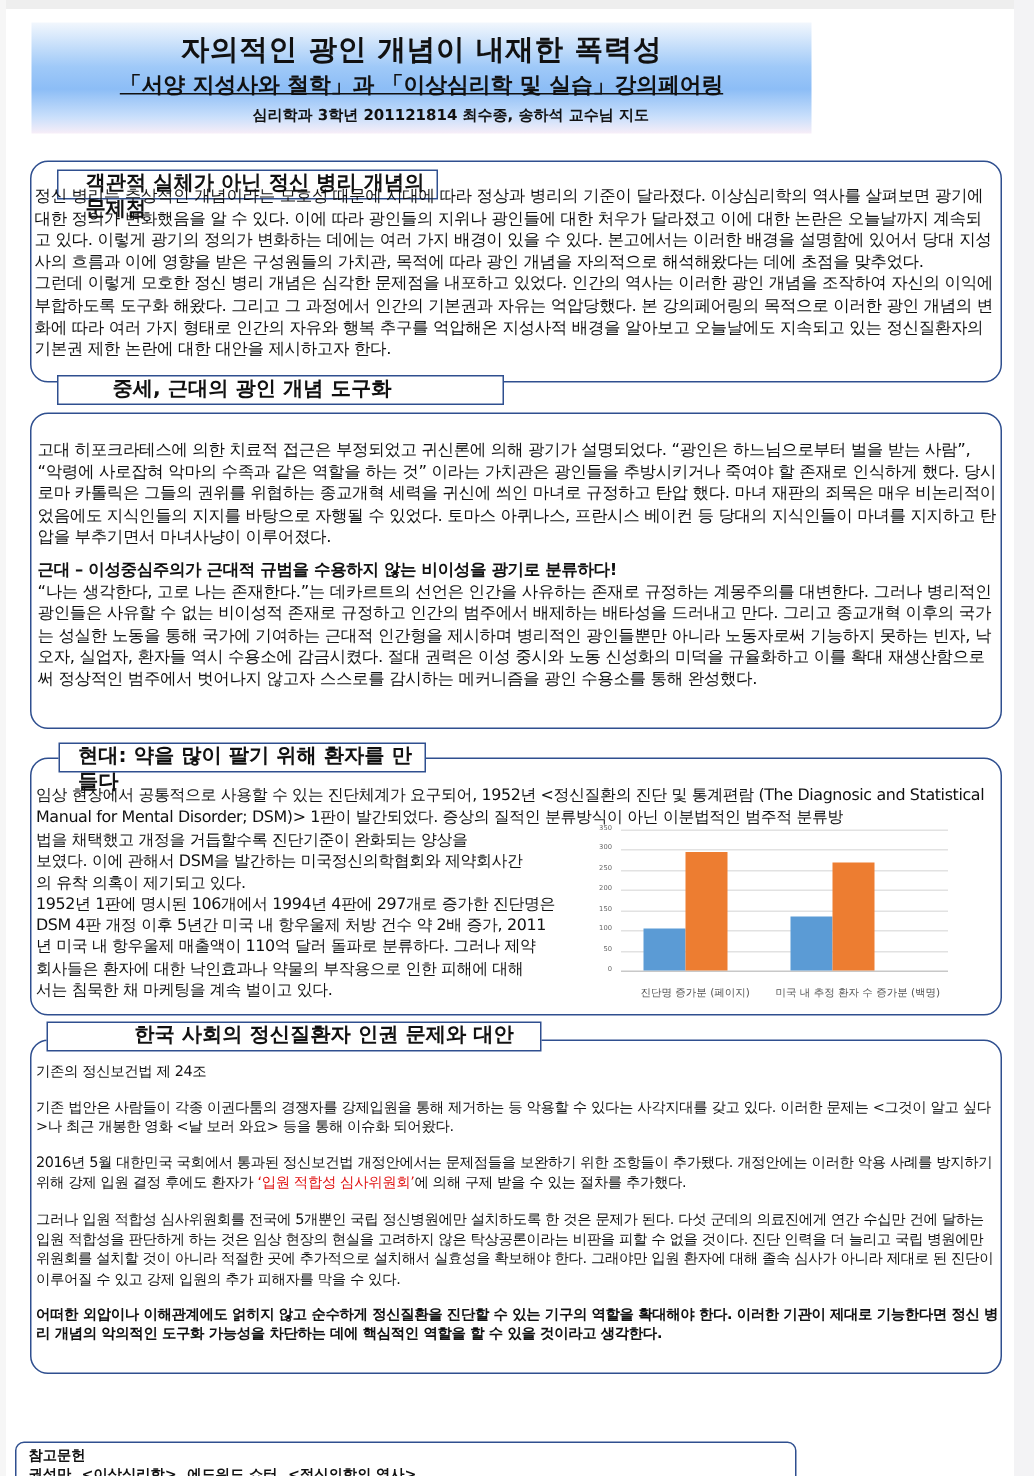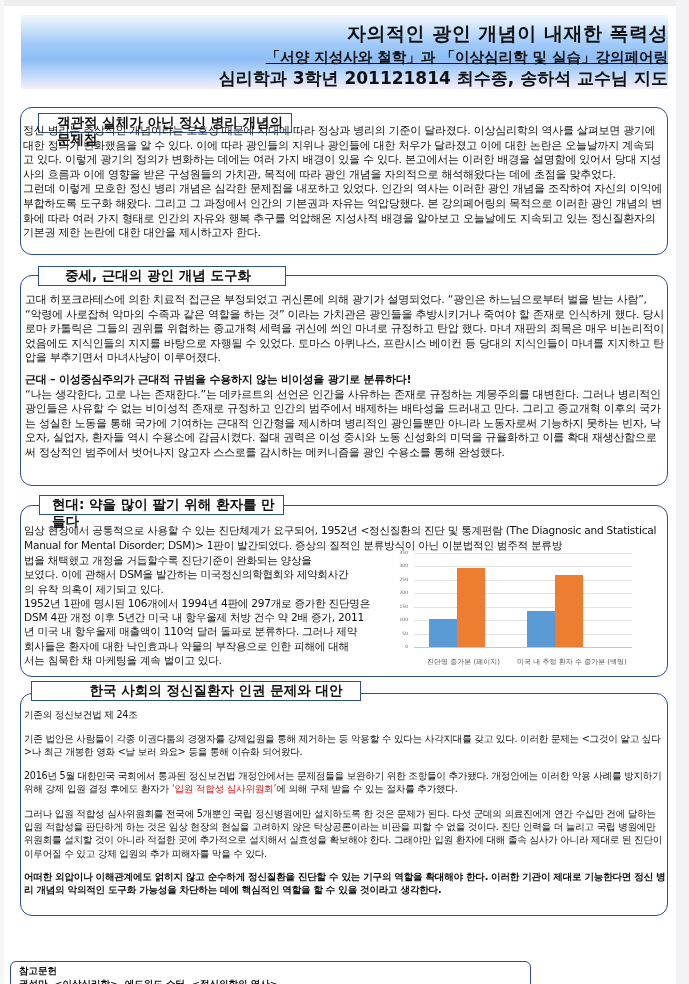--- a/index.html
+++ b/index.html
@@ -5,27 +5,27 @@
   html, body { margin:0; padding:0; }
   body {
     width:689px; height:984px; background:#ffffff; position:relative; overflow:hidden;
     font-family: "DejaVu Sans", "Liberation Sans", sans-serif; color:#111;
   }
   .topbar { position:absolute; left:0; top:0; width:689px; height:6px; background:#eeeeee; }
   .rightstrip { position:absolute; left:676px; top:0; width:13px; height:984px; background:#f3f3f5; }
   .leftstrip { position:absolute; left:0; top:0; width:4px; height:984px; background:#f6f6f6; }
 
   .header {
-    position:absolute; left:21px; top:15px; width:647px; height:74px;
+    position:absolute; left:21px; top:15px; width:520px; height:74px;
     background: linear-gradient(to bottom, #f2f7fd 0%, #9fc9f8 40%, #8cbdf6 60%, #c9dffb 85%, #f7eef8 100%);
-    text-align:right;
+    text-align:center;
   }
   .header .title { font-size:19px; font-weight:bold; letter-spacing:0.5px; margin-top:6px; line-height:24px; }
   .header .subtitle { font-size:14.5px; font-weight:bold; line-height:22px; margin-top:1px;text-decoration:underline; }
-  .header .author { font-size:17px; font-weight:bold; line-height:16px; margin-top:2px;padding-left:39px; }
+  .header .author { font-size:10px; font-weight:bold; line-height:16px; margin-top:2px;padding-left:39px; }
 
   .section {
     position:absolute; left:20px; width:648px;
     border:1.6px solid #2f4f8f; border-radius:12px; background:#fff; box-sizing:border-box;
   }
   .sec-title {
     position:absolute; background:#fff; border:1.6px solid #2f4f8f; box-sizing:border-box;
     font-size:13.5px; font-weight:bold; height:20px; line-height:17px; padding-left:18px;
   }
   .body-text { position:absolute; font-size:11px; line-height:14.6px; letter-spacing:-0.25px; }
@@ -59,21 +59,21 @@
 </div>
 
 <div class="section" style="top:107px; height:148px;"></div>
 <div class="sec-title" style="left:38px; top:98px; width:254px;margin-top:15px;">객관적 실체가 아닌 정신 병리 개념의 문제점</div>
 <div class="body-text" style="left:23px; top:124px; width:642px;">
   <p> 정신 병리는 추상적인 개념이라는 모호성 때문에 시대에 따라 정상과 병리의 기준이 달라졌다. 이상심리학의 역사를 살펴보면 광기에 대한 정의가 변화했음을 알 수 있다. 이에 따라 광인들의 지위나 광인들에 대한 처우가 달라졌고 이에 대한 논란은 오늘날까지 계속되고 있다. 이렇게 광기의 정의가 변화하는 데에는 여러 가지 배경이 있을 수 있다. 본고에서는 이러한 배경을 설명함에 있어서 당대 지성사의 흐름과 이에 영향을 받은 구성원들의 가치관, 목적에 따라 광인 개념을 자의적으로 해석해왔다는 데에 초점을 맞추었다.</p>
   <p> 그런데 이렇게 모호한 정신 병리 개념은 심각한 문제점을 내포하고 있었다. 인간의 역사는 이러한 광인 개념을 조작하여 자신의 이익에 부합하도록 도구화 해왔다. 그리고 그 과정에서 인간의 기본권과 자유는 억압당했다. 본 강의페어링의 목적으로 이러한 광인 개념의 변화에 따라 여러 가지 형태로 인간의 자유와 행복 추구를 억압해온 지성사적 배경을 알아보고 오늘날에도 지속되고 있는 정신질환자의 기본권 제한 논란에 대한 대안을 제시하고자 한다.</p>
 </div>
 
 <div class="section" style="top:275px; height:211px;"></div>
-<div class="sec-title" style="left:38px; top:266px; width:248px; padding-left:26px;">중세, 근대의 광인 개념 도구화</div>
+<div class="sec-title" style="left:38px; top:250px; width:298px; padding-left:36px;">중세, 근대의 광인 개념 도구화</div>
 <div class="body-text" style="left:25px; top:293px; width:640px;">
   <p>고대 히포크라테스에 의한 치료적 접근은 부정되었고 귀신론에 의해 광기가 설명되었다. “광인은 하느님으로부터 벌을 받는 사람”, “악령에 사로잡혀 악마의 수족과 같은 역할을 하는 것” 이라는 가치관은 광인들을 추방시키거나 죽여야 할 존재로 인식하게 했다. 당시 로마 카톨릭은 그들의 권위를 위협하는 종교개혁 세력을 귀신에 씌인 마녀로 규정하고 탄압 했다. 마녀 재판의 죄목은 매우 비논리적이었음에도 지식인들의 지지를 바탕으로 자행될 수 있었다. 토마스 아퀴나스, 프란시스 베이컨 등 당대의 지식인들이 마녀를 지지하고 탄압을 부추기면서 마녀사냥이 이루어졌다.</p>
   <p style="height:7px;"></p>
   <p class="bold">근대 – 이성중심주의가 근대적 규범을 수용하지 않는 비이성을 광기로 분류하다!</p>
   <p>“나는 생각한다, 고로 나는 존재한다.”는 데카르트의 선언은 인간을 사유하는 존재로 규정하는 계몽주의를 대변한다. 그러나 병리적인 광인들은 사유할 수 없는 비이성적 존재로 규정하고 인간의 범주에서 배제하는 배타성을 드러내고 만다. 그리고 종교개혁 이후의 국가는 성실한 노동을 통해 국가에 기여하는 근대적 인간형을 제시하며 병리적인 광인들뿐만 아니라 노동자로써 기능하지 못하는 빈자, 낙오자, 실업자, 환자들 역시 수용소에 감금시켰다. 절대 권력은 이성 중시와 노동 신성화의 미덕을 규율화하고 이를 확대 재생산함으로써 정상적인 범주에서 벗어나지 않고자 스스로를 감시하는 메커니즘을 광인 수용소를 통해 완성했다.</p>
 </div>
 
 <div class="section" style="top:505px; height:172px;"></div>
 <div class="sec-title" style="left:39px; top:495px; width:245px; padding-left:12px;">현대: 약을 많이 팔기 위해 환자를 만들다</div>
 <div class="body-text" style="left:24px; top:523px; width:642px; font-size:10.6px;">

